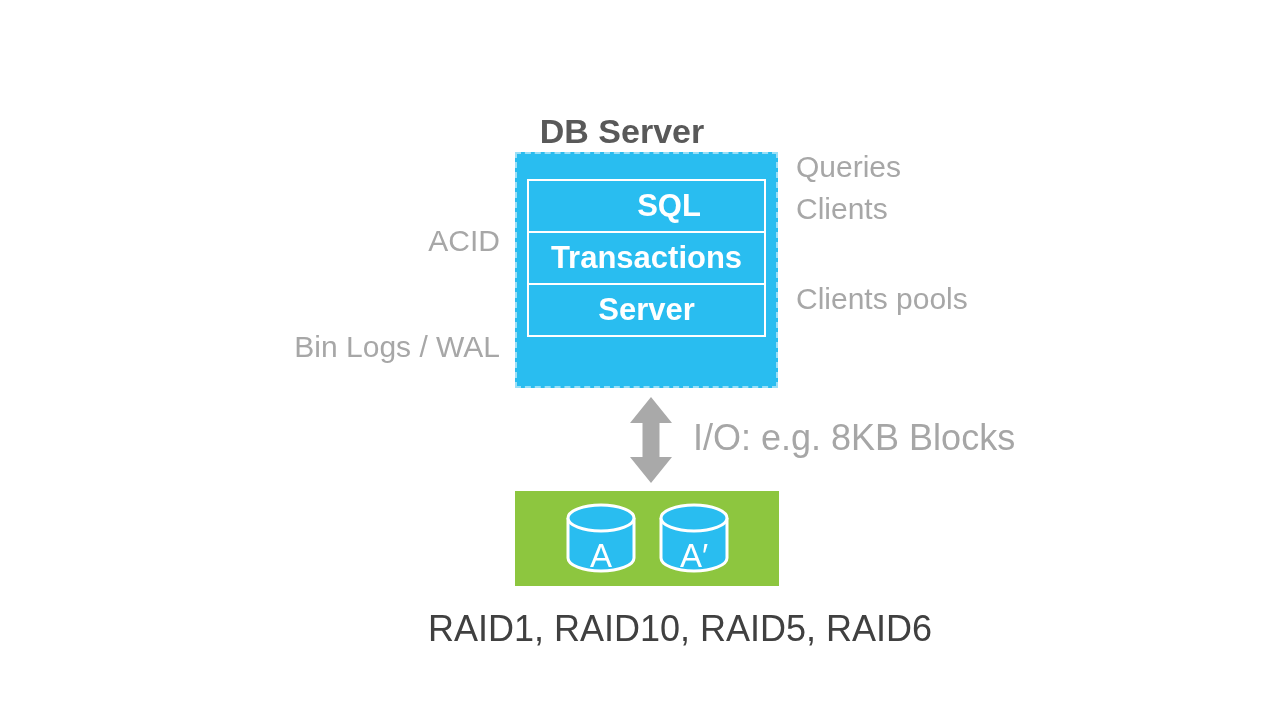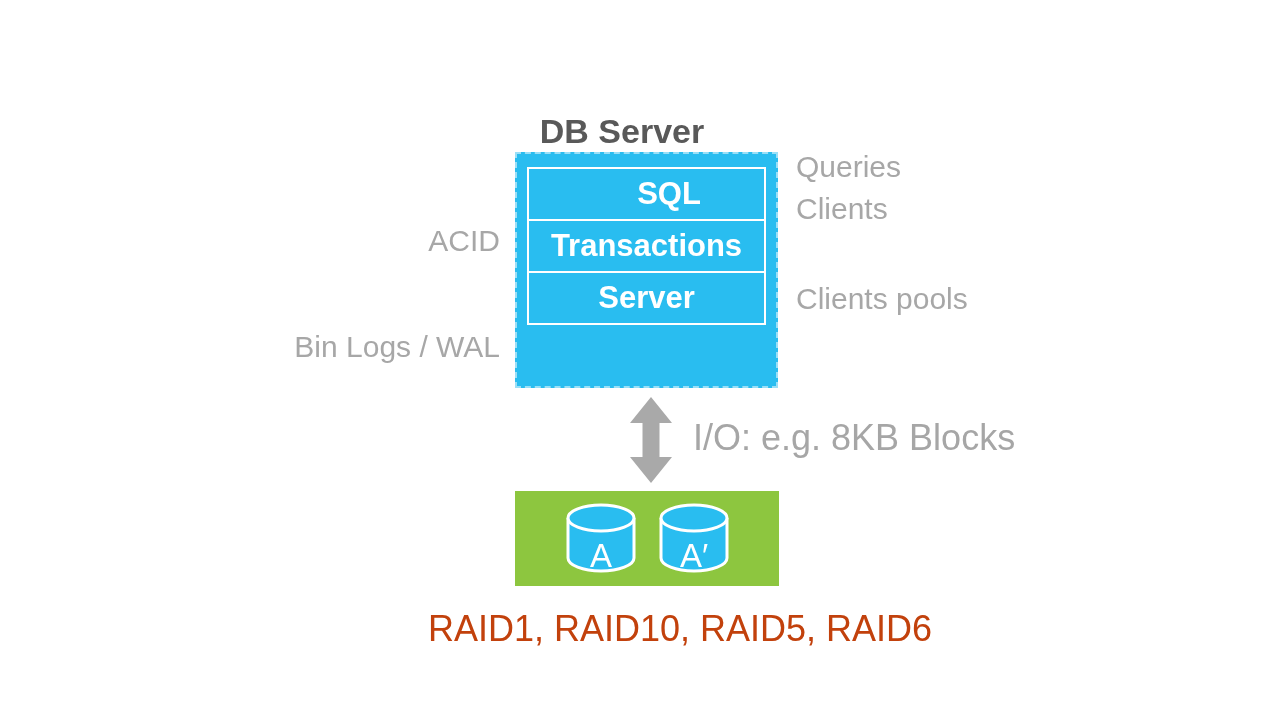--- a/index.html
+++ b/index.html
@@ -41,21 +41,21 @@
   }
   .layer {
     box-sizing: border-box;
     height: 54px;
     border: 2px solid #ffffff;
     margin-top: -2px;
     display: flex;
     align-items: center;
     justify-content: center;
   }
-  .layer:first-child { margin-top: 4px; padding-left: 45px; }
+  .layer:first-child { margin-top: 16px; padding-left: 45px; }
   .layer-label {
     color: #ffffff;
     font-size: 31px;
     font-weight: bold;
     white-space: nowrap;
   }
 
   .gray-label {
     color: #A7A7A7;
     font-size: 30px;
@@ -113,21 +113,21 @@
     font-size: 33px;
   }
 
   .label-raid {
     left: 419px;
     top: 610px;
     width: 522px;
     text-align: center;
     font-size: 36px;
     line-height: 38px;
-    color: #c2410c;
+    color: #404040;
     white-space: nowrap;
   }
 </style>
 </head>
 <body>
 
 <div class="slide">
 
   <div class="abs db-title">DB Server</div>
 

